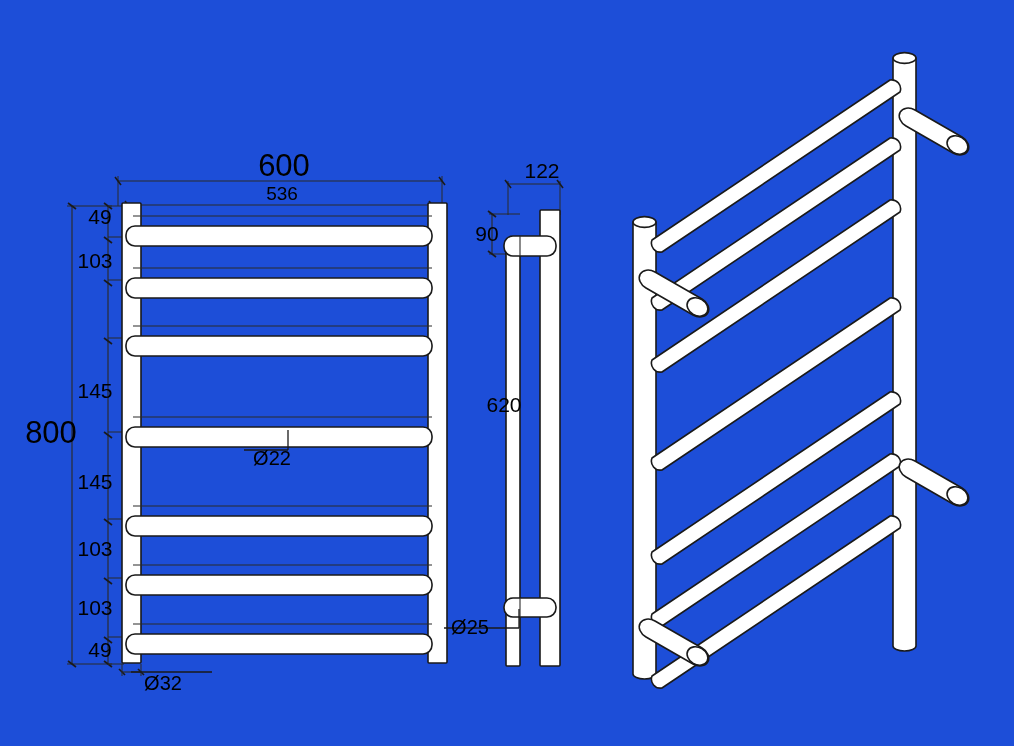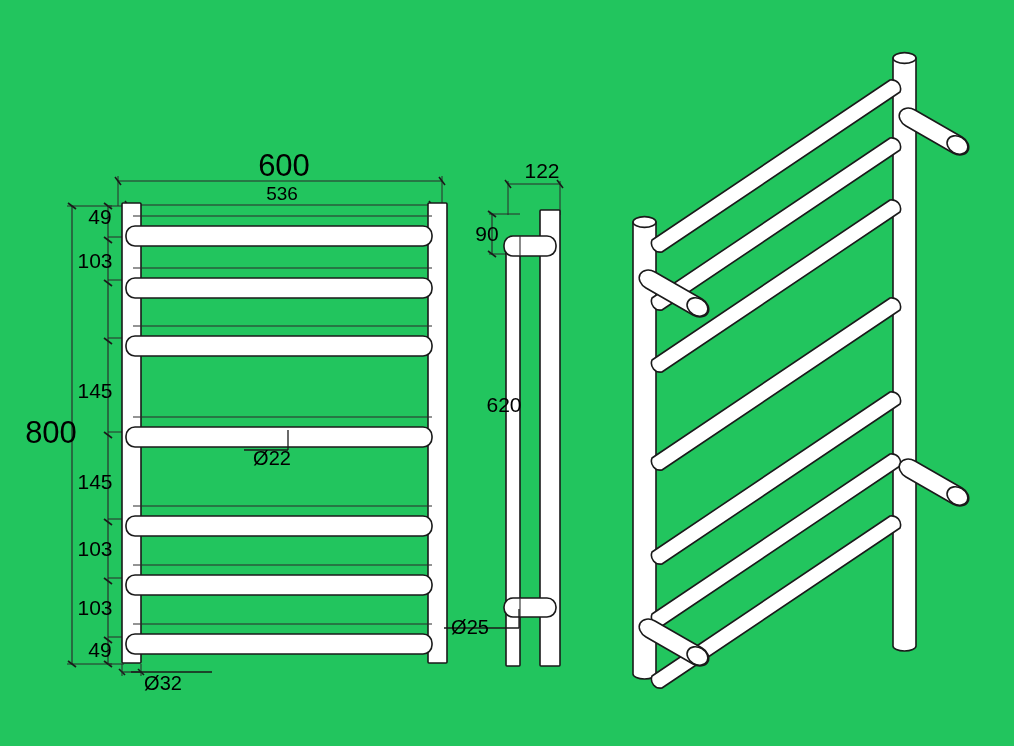--- a/index.html
+++ b/index.html
@@ -7,21 +7,21 @@
     padding: 0;
     background: #ffffff;
   }
   body {
     font-family: "Liberation Sans", sans-serif;
   }
   #drawing-root {
     position: relative;
     width: 1014px;
     height: 746px;
-    background: #22c55e;
+    background: #1d4ed8;
     overflow: hidden;
   }
   svg.canvas {
     position: absolute;
     top: 0;
     left: 0;
     width: 1014px;
     height: 746px;
     display: block;
   }

